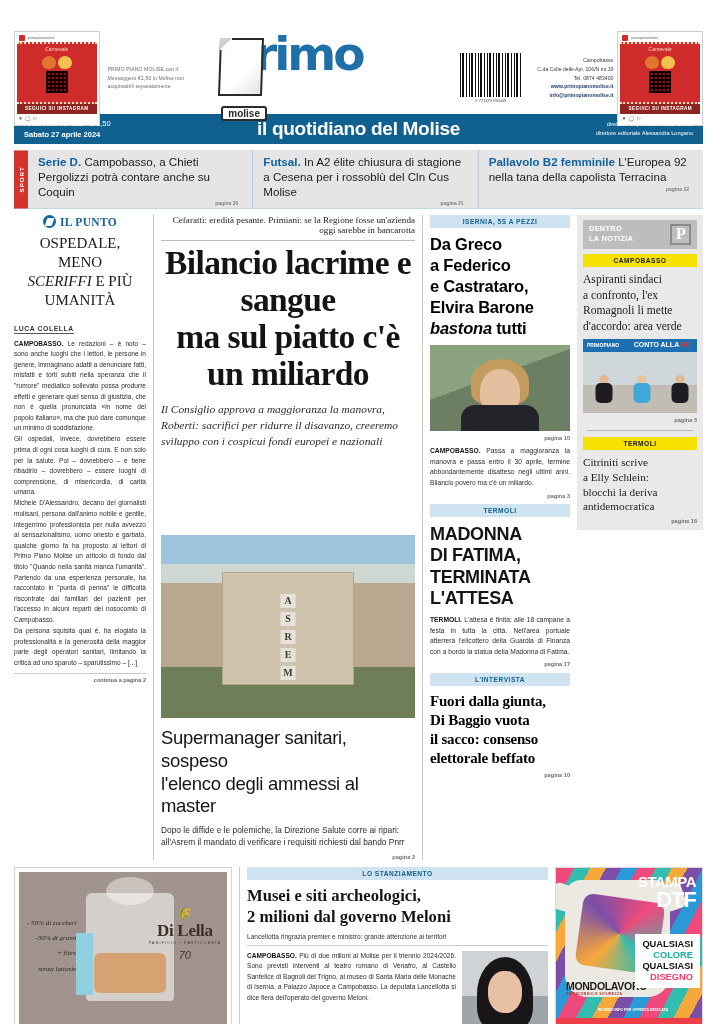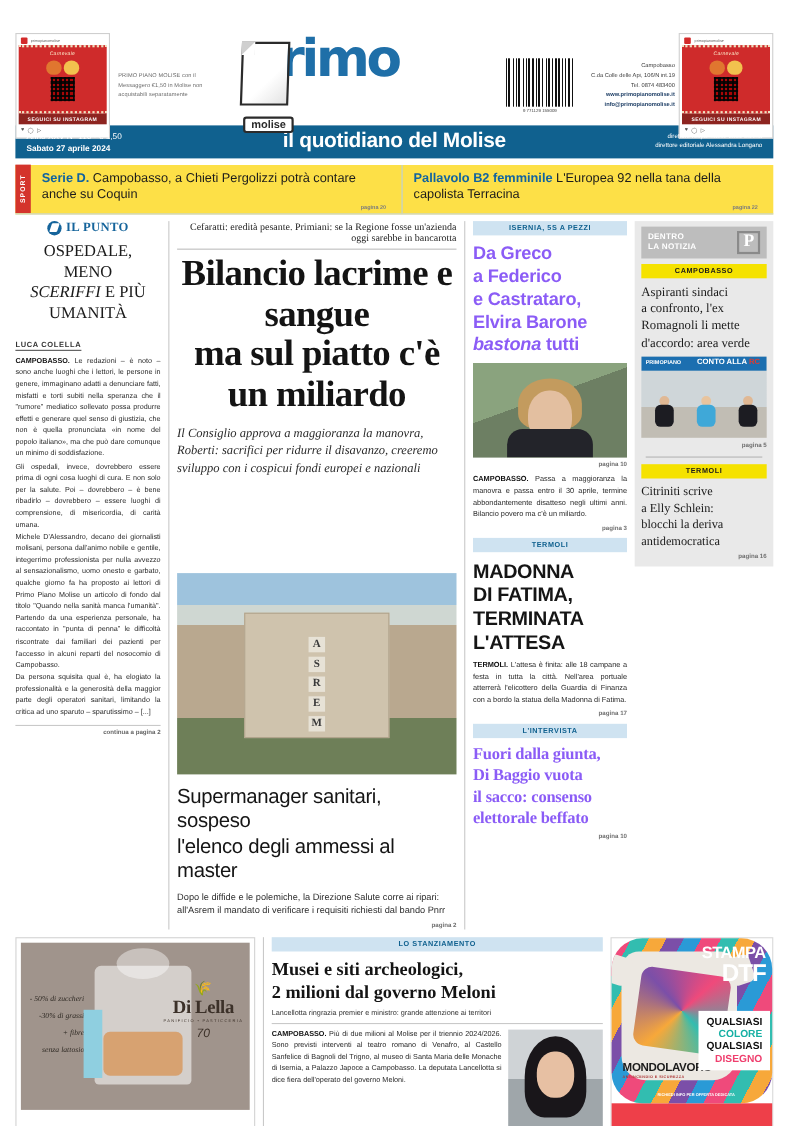--- a/index.html
+++ b/index.html
@@ -57,21 +57,21 @@
   .mh-addr b { color:#1f3f66; }
 
   
   .bluebar { background:#10618f; color:#fff; height:30px; display:flex; align-items:center; padding:0 10px; margin-top:2px; }
   .bb-left { font-size:7.5px; line-height:1.5; width:180px; }
   .bb-left .b2 { font-weight:bold; }
   .bb-mid { flex:1; text-align:center; font-size:19px; font-weight:bold; letter-spacing:-.3px; }
   .bb-right { width:180px; text-align:right; font-size:5.6px; line-height:1.6; }
 
   
-  .sport { display:flex; margin-top:6px; background:#fde047; border-bottom:1px solid #c3d6e3; }
+  .sport { display:flex; margin-top:6px; background:#e5e5e5; border-bottom:1px solid #c3d6e3; }
   .sport-tab { width:14px; background:#d4342c; color:#fff; font-size:6.2px; font-weight:bold;
       writing-mode:vertical-rl; transform:rotate(180deg); display:flex; align-items:center; justify-content:center; letter-spacing:1px; }
   .sport-items { flex:1; display:flex; }
   .sport-item { flex:1; padding:5px 10px 2px; border-right:1px solid #b9cfdd; }
   .sport-item:last-child { border-right:none; }
   .sport-item h3 { margin:0; font-size:11.6px; line-height:1.28; font-weight:normal; color:#1b1b1b; }
   .sport-item h3 b { color:#1063a0; font-weight:bold; }
   .sport-pag { text-align:right; font-size:5px; font-weight:bold; color:#7d7d7d; padding-right:4px; padding-top:1px; }
 
   
@@ -113,21 +113,21 @@
   .asrem-word i { width:15px; height:14px; background:#e7e2d6; border:1px solid #9d9versatile; color:#3a3a3a;
       font-style:normal; font-weight:bold; font-size:10px; text-align:center; line-height:14px; font-family:"Liberation Serif",serif; }
   .mid-head2 { font-size:18.5px; line-height:1.22; font-weight:normal; color:#151515; margin:9px 0 0; letter-spacing:-.3px; }
   .mid-deck2 { font-size:8.4px; line-height:1.48; color:#2c2c2c; margin-top:6px; }
   .mid-pag { text-align:right; font-size:5.6px; font-weight:bold; color:#6f6f6f; margin-top:5px; }
 
   
   .tag { font-size:6.6px; font-weight:bold; letter-spacing:.5px; padding:3px 6px; }
   .tag-blue { background:#cfe3f1; color:#10618f; text-align:center; }
   .tag-yellow { background:#f5e200; color:#1a1a1a; text-align:center; }
-  .r-head { font-size:16.5px; line-height:1.27; color:#8b5cf6; margin:6px 0 0; letter-spacing:-.2px; }
+  .r-head { font-size:16.5px; line-height:1.27; color:#000000; margin:6px 0 0; letter-spacing:-.2px; }
   .r-head i { font-style:italic; }
   .r-photo { height:86px; margin-top:6px; background:linear-gradient(160deg,#8aa37e 0 40%,#6d7f63 40% 100%); position:relative; overflow:hidden; }
   .r-photo .face { position:absolute; left:50%; top:28%; transform:translateX(-50%); width:40px; height:46px; border-radius:48% 48% 42% 42%; background:#e3bfa0; }
   .r-photo .hair { position:absolute; left:50%; top:16%; transform:translateX(-50%); width:58px; height:46px; border-radius:50% 50% 30% 30%; background:#c39b5e; }
   .r-photo .body { position:absolute; left:50%; bottom:0; transform:translateX(-50%); width:78px; height:26px; background:#23242a; border-radius:14px 14px 0 0; }
   .r-pag { text-align:right; font-size:5.6px; font-weight:bold; color:#6f6f6f; margin-top:4px; }
   .r-body { font-size:6.7px; line-height:1.58; text-align:justify; color:#2b2b2b; margin-top:5px; }
   .r-body b { color:#111; }
   .termoli-head { font-size:18px; line-height:1.2; color:#151515; margin:7px 0 0; letter-spacing:-.3px; }
 
@@ -170,21 +170,21 @@
   .bm-row { display:flex; gap:6px; }
   .bm-text { flex:1; font-size:6.6px; line-height:1.6; text-align:justify; color:#2b2b2b; }
   .bm-text b { color:#111; }
   .bm-photo { width:86px; height:100px; background:linear-gradient(180deg,#cfd3d6 0 45%,#9fa6aa 45% 100%); position:relative; overflow:hidden; }
   .bm-photo .hair { position:absolute; left:50%; top:6px; transform:translateX(-50%); width:56px; height:74px; border-radius:50% 50% 32% 32%; background:#19161a; }
   .bm-photo .face { position:absolute; left:50%; top:20px; transform:translateX(-50%); width:34px; height:42px; border-radius:46%; background:#e7c0a3; }
 
   .ad-mondo { width:148px; border:1px solid #d9d9d9; background:#fff; }
   .mondo-img { height:150px; position:relative; overflow:hidden;
       background:
-        repeating-linear-gradient(118deg,#ef4a7b 0 16px,#32bdb0 16px 30px,#f7a83a 30px 44px,#7b4fa8 44px 58px,#2a9ad6 58px 72px); border-radius: 28px; }
+        repeating-linear-gradient(118deg,#ef4a7b 0 16px,#32bdb0 16px 30px,#f7a83a 30px 44px,#7b4fa8 44px 58px,#2a9ad6 58px 72px); }
   .shirt-sh { position:absolute; left:6%; top:8%; width:72%; height:78%; background:#ece8e2; border-radius:16px 16px 22px 22px; }
   .shirt-sh:before, .shirt-sh:after { content:""; position:absolute; top:4px; width:22px; height:26px; background:#ece8e2; border-radius:6px; }
   .shirt-sh:before { left:-14px; transform:rotate(18deg); }
   .shirt-sh:after { right:-14px; transform:rotate(-18deg); }
   .shirt-art { position:absolute; left:16%; top:20%; width:56%; height:48%;
       background:conic-gradient(from 40deg,#ef4a7b,#32bdb0,#f7a83a,#7b4fa8,#ef4a7b); border-radius:10px; transform:rotate(8deg); }
   .stampa { position:absolute; right:6px; top:6px; text-align:right; color:#fff; font-weight:bold; line-height:1; }
   .stampa .s1 { font-size:15px; letter-spacing:-.5px; }
   .stampa .s2 { font-size:22px; letter-spacing:-1px; }
   .qual { position:absolute; right:2px; bottom:30px; background:#fff; padding:5px 7px; text-align:right; line-height:1.18; }
@@ -284,20 +284,24 @@
   </div>
 
   <div class="sport">
     <div class="sport-tab">SPORT</div>
     <div class="sport-items">
       <div class="sport-item">
         <h3><b>Serie D.</b><span> Campobasso, a Chieti Pergolizzi potrà contare anche su Coquin</span></h3>
         <div class="sport-pag">pagina 20</div>
       </div>
       <div class="sport-item">
+        <h3><b>Futsal.</b><span> In A2 élite chiusura di stagione a Cesena per i rossoblù del Cln Cus Molise</span></h3>
+        <div class="sport-pag">pagina 21</div>
+      </div>
+      <div class="sport-item">
         <h3><b>Pallavolo B2 femminile</b><span> L'Europea 92 nella tana della capolista Terracina</span></h3>
         <div class="sport-pag">pagina 22</div>
       </div>
     </div>
   </div>
 
   <div class="grid">
 
     <div class="col-left">
       <div class="punto-head">

